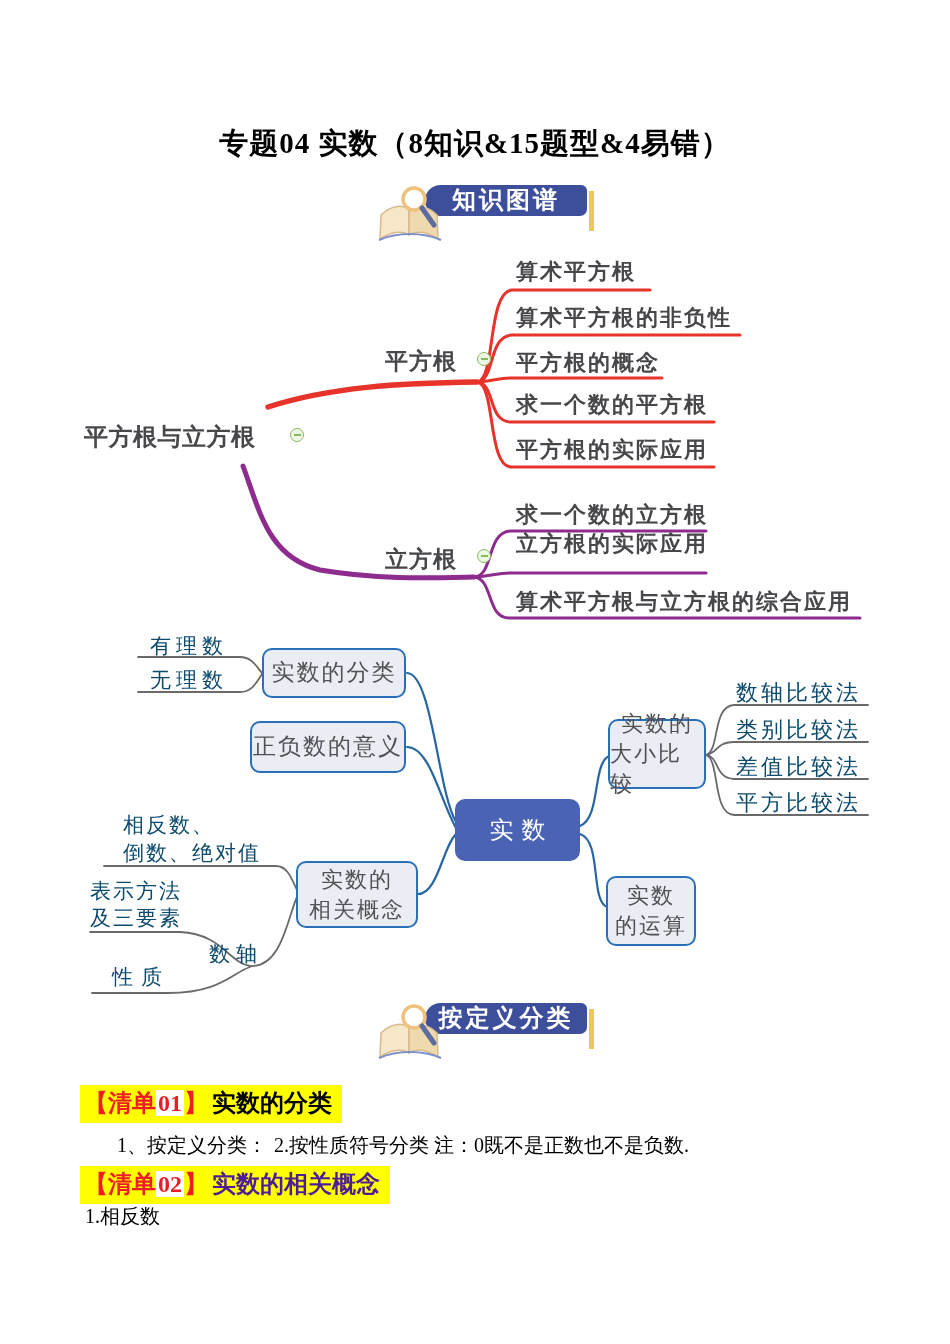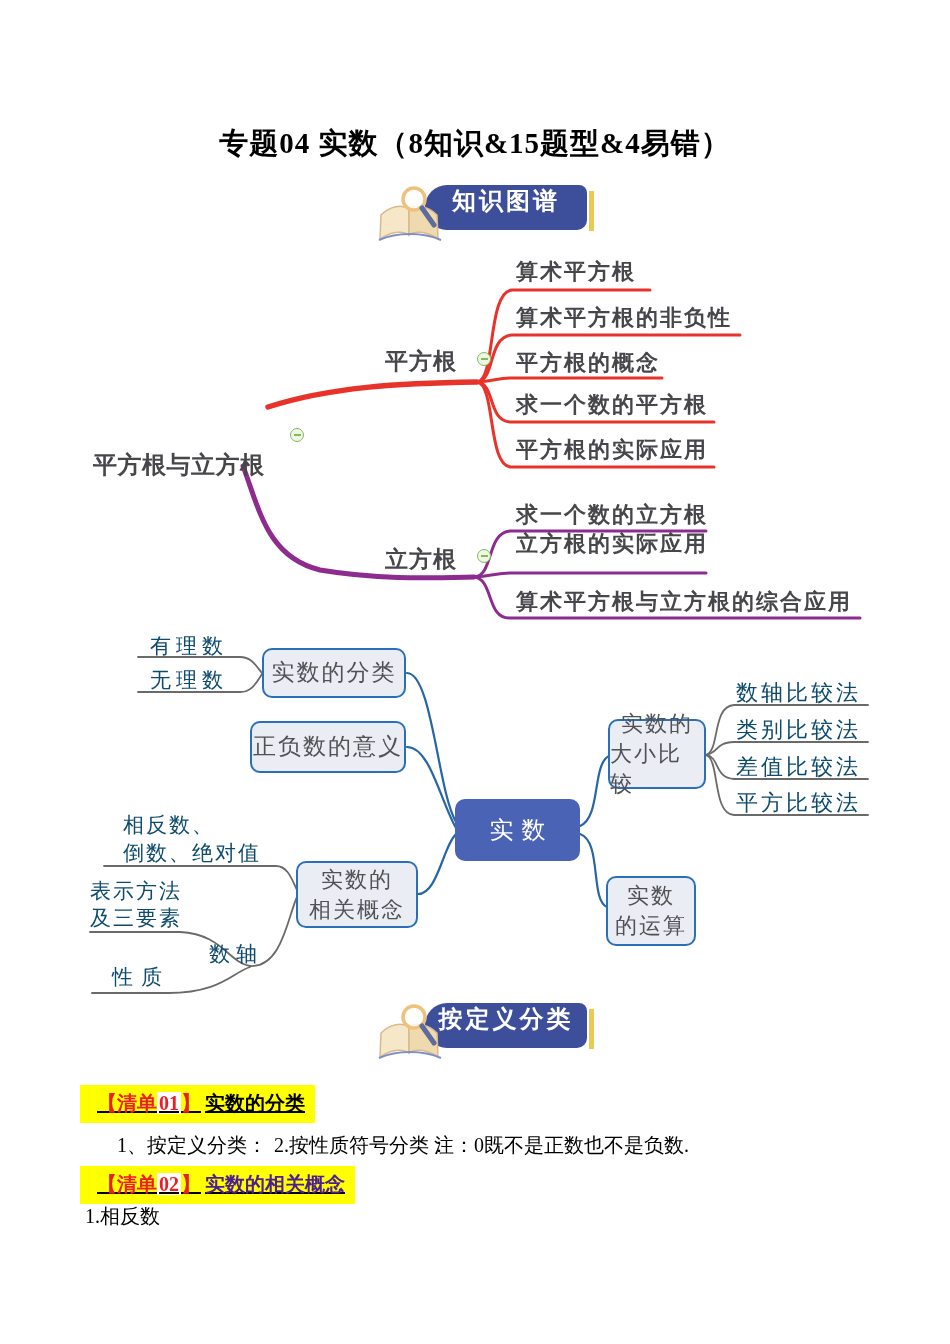--- a/index.html
+++ b/index.html
@@ -7,22 +7,22 @@
         font-family:"Liberation Sans",sans-serif;}
   .abs{position:absolute;}
   svg.wires{position:absolute;left:0;top:0;pointer-events:none;}
 
   
   .page-title{left:0;right:0;top:124px;text-align:center;font-family:"Liberation Serif",serif;
               font-weight:bold;font-size:29px;color:#000;letter-spacing:1px;}
 
   
   .banner{width:230px;height:66px;}
-  .banner-rect{position:absolute;left:50px;top:2px;width:162px;height:45px;background:#3d4f9b;
-               border-radius:22px 8px 10px 22px;display:flex;align-items:flex-start;justify-content:center;}
+  .banner-rect{position:absolute;left:50px;top:2px;width:162px;height:31px;background:#3d4f9b;
+               border-radius:22px 8px 10px 22px;display:flex;align-items:flex-end;justify-content:center;}
   .banner-rect span{color:#fff;font-size:24px;font-weight:bold;letter-spacing:3px;}
   .banner-stripe{position:absolute;left:214px;top:8px;width:5px;height:40px;background:#e9cb52;}
   .banner-icon{position:absolute;left:0;top:2px;}
 
   
   .m1-label{position:absolute;color:#47474b;font-weight:bold;white-space:nowrap;
             font-family:"Liberation Sans",sans-serif;}
   .m1-root{font-size:24px;letter-spacing:0.5px;}
   .m1-node{font-size:23px;letter-spacing:1px;}
   .m1-child{font-size:22px;letter-spacing:2px;}
@@ -37,22 +37,22 @@
             font-size:21px;letter-spacing:3px;}
   .m2-box{position:absolute;background:#eaedf3;border:2px solid #2a70b8;border-radius:10px;
           display:flex;flex-direction:column;align-items:center;justify-content:center;
           font-family:"Liberation Serif",serif;color:#515155;box-sizing:border-box;}
   .m2-box div{letter-spacing:2px;line-height:1.35;}
   .m2-center{position:absolute;background:#4a63b4;border-radius:10px;display:flex;align-items:center;
              justify-content:center;color:#fff;font-family:"Liberation Serif",serif;}
   .m2-center span{font-size:24px;letter-spacing:8px;padding-left:8px;}
 
   
-  .clearlist{position:absolute;left:80px;background:#ffff00;padding:2px 10px 4px 17px;white-space:nowrap;
-             font-size:20px;line-height:32px;text-decoration:underline;}
+  .clearlist{position:absolute;left:80px;background:#ffff00;padding:2px 10px 4px 4px;white-space:nowrap;
+             font-size:24px;line-height:32px;}
   .tag{color:#ee1c25;font-family:"Liberation Serif",serif;font-weight:bold;}
   .tag-num{background:#ffffff;padding:0 2px;}
   .cl-title-black{color:#000;font-family:"Liberation Sans",sans-serif;font-weight:bold;margin-left:4px;}
   .cl-title-red{color:#4c1d95;font-family:"Liberation Serif",serif;font-weight:bold;margin-left:4px;}
 
   .body-text{position:absolute;font-family:"Liberation Serif",serif;font-size:20px;color:#000;
              white-space:nowrap;}
 </style>
 </head>
 <body>
@@ -108,21 +108,21 @@
 
     <g stroke="#2766a3" fill="none" stroke-width="2.2" stroke-linecap="round">
       <path d="M407,673 C432,673 438,792 456,822"></path>
       <path d="M407,747 C430,747 440,800 456,828"></path>
       <path d="M418,894 C438,894 443,845 457,833"></path>
       <path d="M580,826 C601,818 592,764 609,756"></path>
       <path d="M580,834 C602,841 590,900 607,907"></path>
     </g>
   </svg>
 
-  <div class="m1-label m1-root" style="left:93px;top:421px;margin-top:28px;">平方根与立方根</div>
+  <div class="m1-label m1-root" style="left:84px;top:421px;">平方根与立方根</div>
   <div class="minus-icon" style="left:290px;top:428px;"></div>
 
   <div class="m1-label m1-node" style="left:385px;top:346px;text-align:center;">平方根</div>
   <div class="minus-icon" style="left:477px;top:352px;"></div>
 
   <div class="m1-label m1-child" style="left:516px;top:257px;">算术平方根</div>
   <div class="m1-label m1-child" style="left:516px;top:303px;">算术平方根的非负性</div>
   <div class="m1-label m1-child" style="left:516px;top:348px;">平方根的概念</div>
   <div class="m1-label m1-child" style="left:516px;top:435px;">平方根的实际应用</div>
   <div class="m1-label m1-child" style="left:516px;top:390px;">求一个数的平方根</div>

